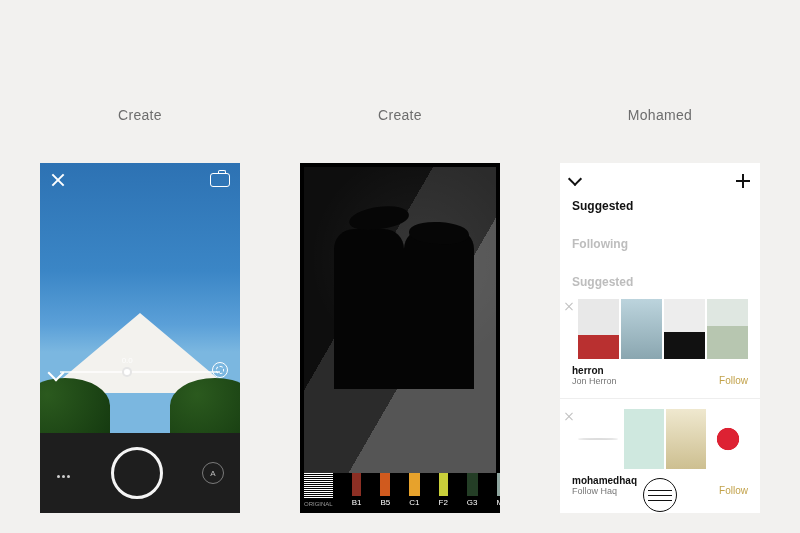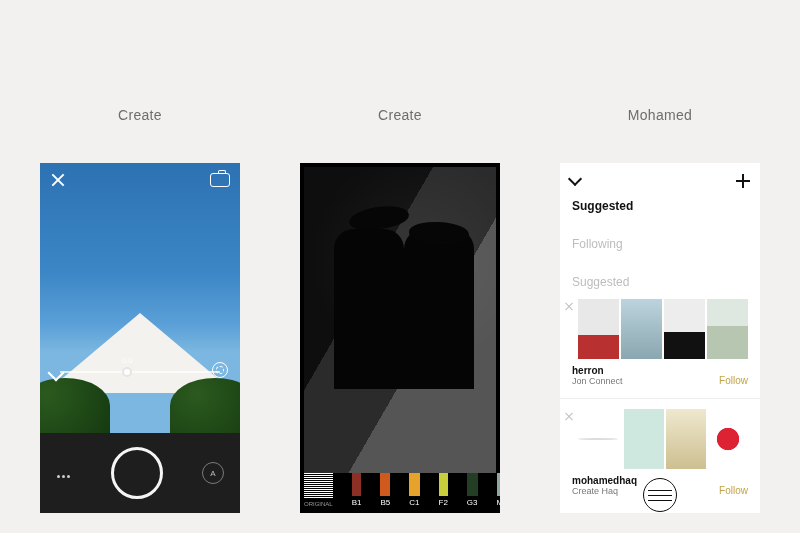--- a/index.html
+++ b/index.html
@@ -126,21 +126,21 @@
   .filter.orig .thumb { background: repeating-linear-gradient(#fff,#fff 1px,#000 1px,#000 2px); }
   .filter.orig { color:#999; font-size:6px; }
 
   
   .connect { background:#fff; color:#111; }
   .con-top {
     height:36px; display:flex; align-items:center; justify-content:space-between;
     padding:0 10px;
   }
   .tabs { display:flex; gap:24px; padding:0 12px 6px; font-size:12px;flex-direction:column; }
-  .tab { color:#bdbdbd; }
+  .tab { color:#bdbdbd;font-weight:bold; }
   .tab.active { color:#111; font-weight:700; }
 
   .card { padding:4px 12px 10px; position:relative; }
   .card .dismiss {
     position:absolute; left:4px; top:6px; width:10px; height:10px; opacity:.25;
   }
   .card .dismiss::before,.card .dismiss::after{content:"";position:absolute;width:10px;height:1px;background:#000;top:5px;}
   .card .dismiss::before{transform:rotate(45deg);}
   .card .dismiss::after{transform:rotate(-45deg);}
   .strip { display:flex; gap:2px; height:60px; margin-bottom:6px; margin-left:6px; }
@@ -268,40 +268,40 @@
       <div class="dismiss"></div>
       <div class="strip">
         <div class="tile t1"></div>
           <div class="tile t2"></div>
           <div class="tile t3"></div>
           <div class="tile t4"></div>
       </div>
       <div class="meta">
         <div>
           <div class="uname">herron</div>
-          <div class="rname">Jon Connect</div>
+          <div class="rname">Jon Herron</div>
         </div>
         <div class="follow">Follow</div>
       </div>
     </div>
 
     <div class="hr"></div>
 
     <div class="card" style="position:relative">
       <div class="dismiss"></div>
       <div class="strip">
         <div class="avatar-ph"></div>
         <div class="tile t5"></div>
           <div class="tile t6"></div>
           <div class="tile t7"></div>
       </div>
       <div class="meta">
         <div>
           <div class="uname">mohamedhaq</div>
-          <div class="rname">Create Haq</div>
+          <div class="rname">Follow Haq</div>
         </div>
         <div class="follow">Follow</div>
       </div>
       <div class="overlay-circle">
           <div class="mid"></div>
         </div>
     </div>
   </div>
 </div>
 

